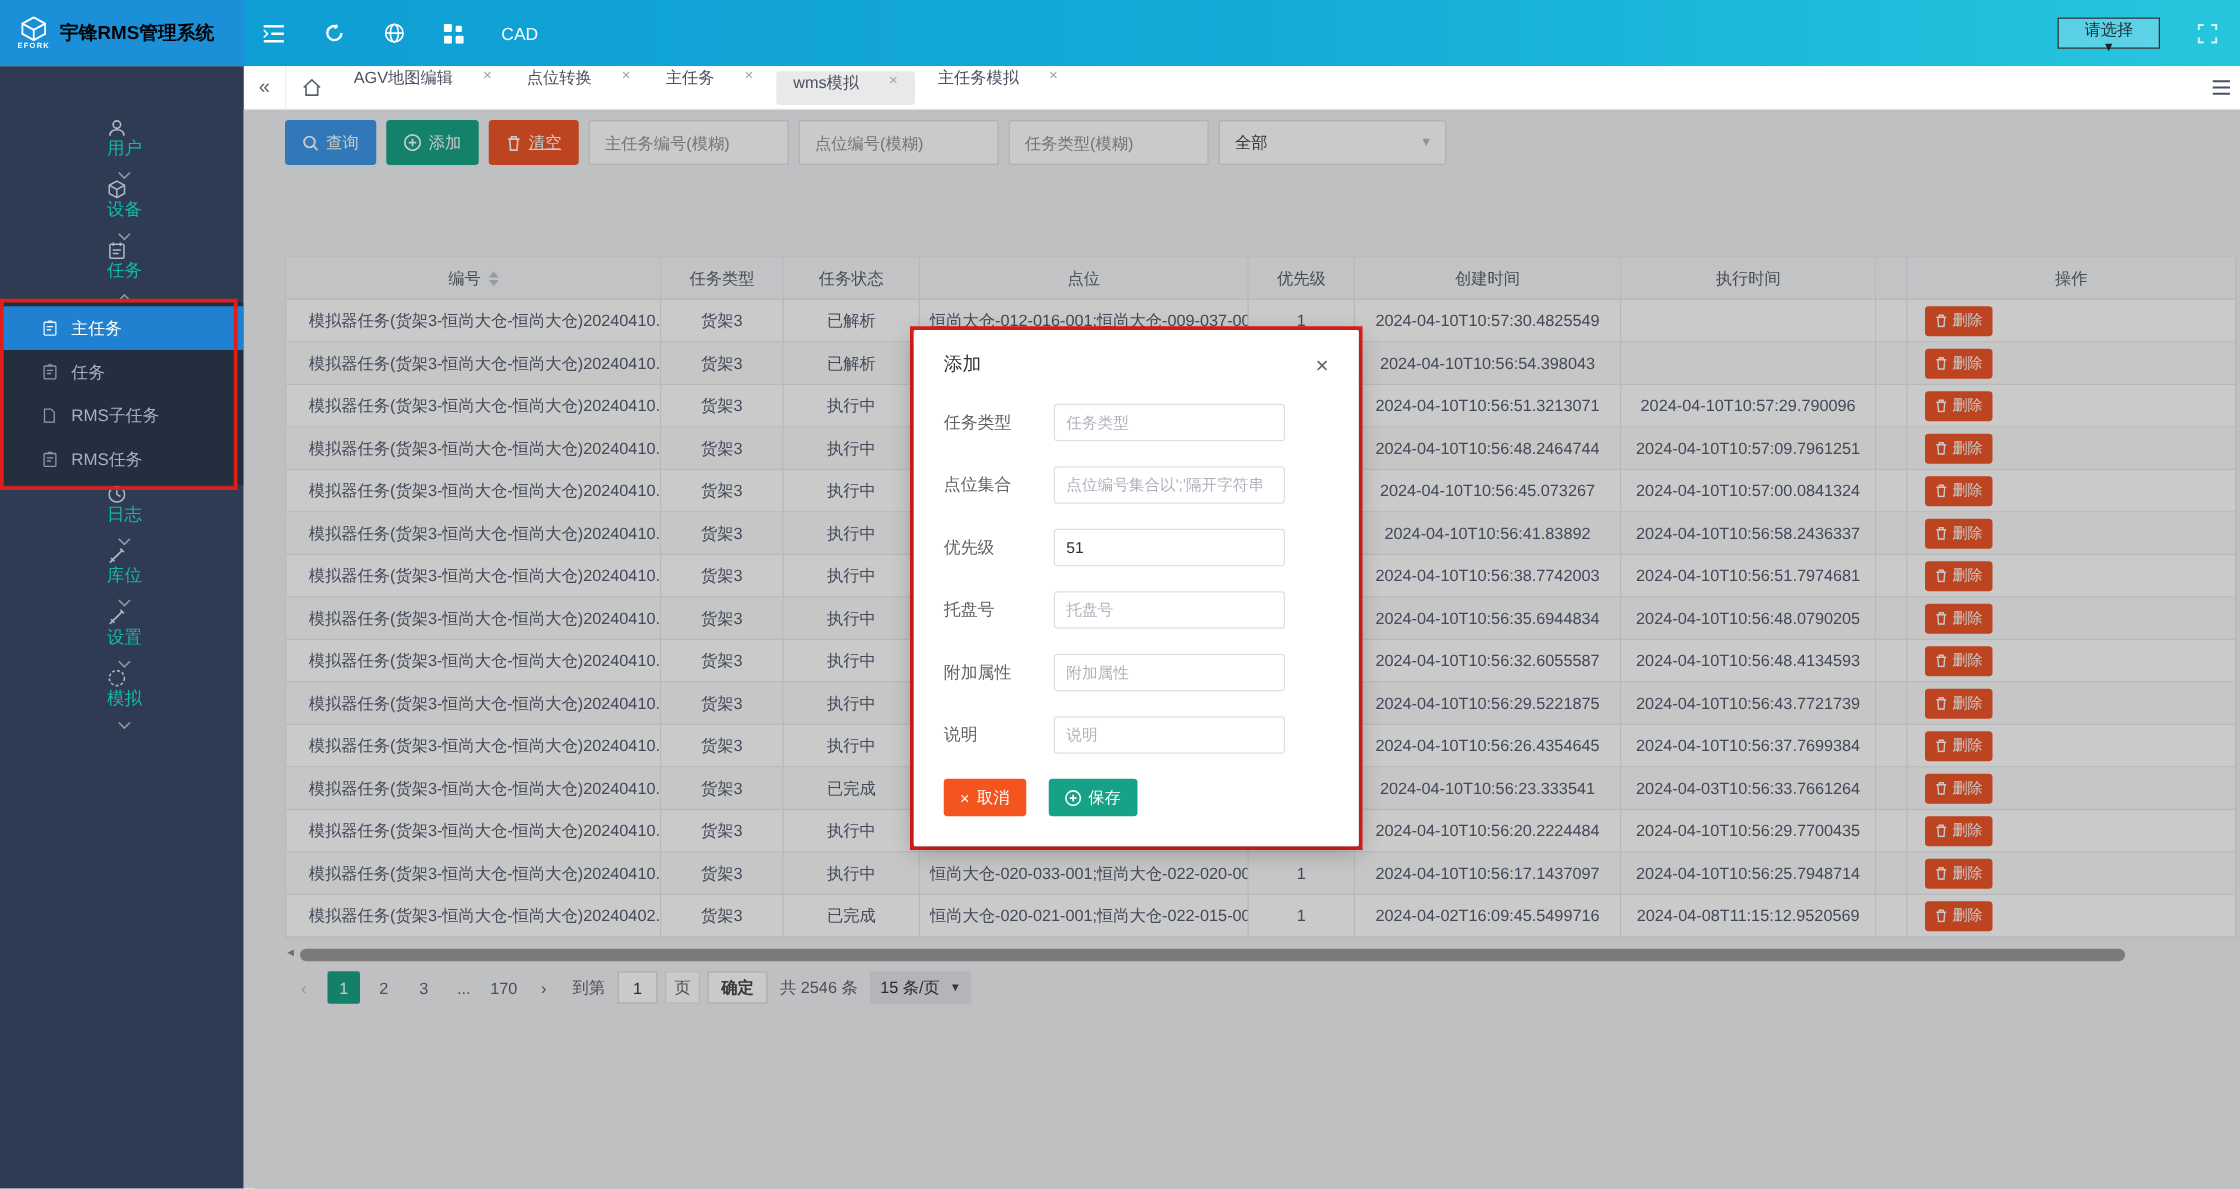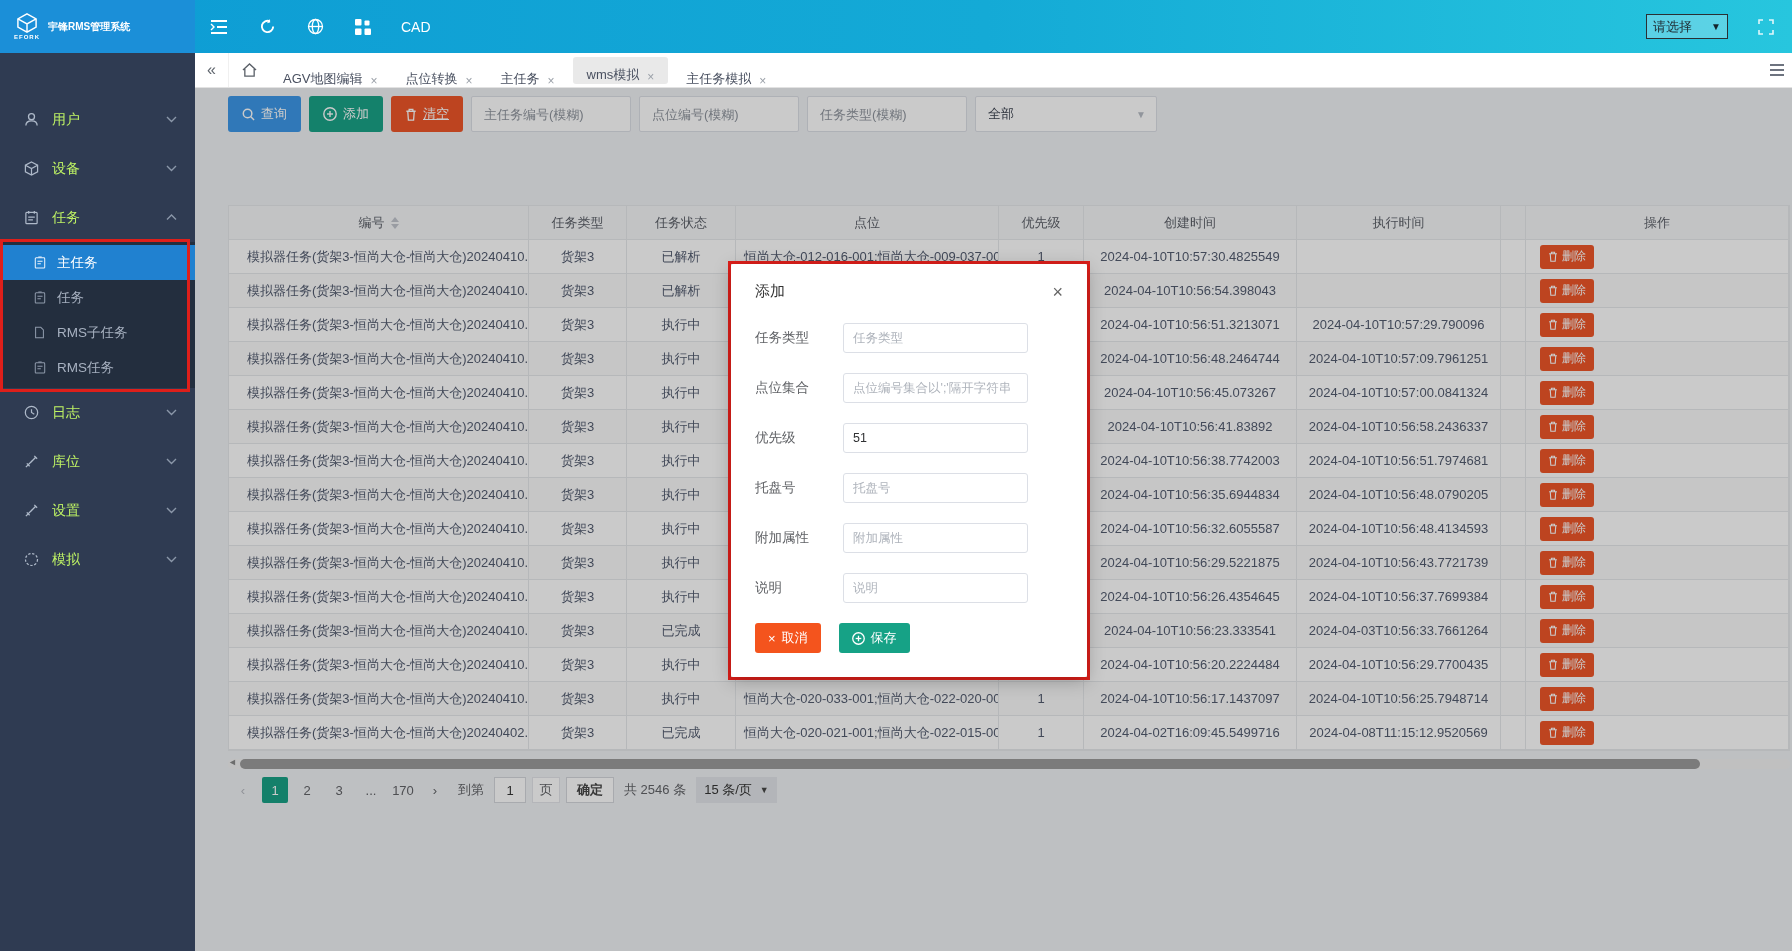--- a/index.html
+++ b/index.html
@@ -7,51 +7,51 @@
   body { font-family:"Liberation Sans","DejaVu Sans",sans-serif; font-size:13px; color:#515a6e; background:#f0f2f5; }
   .app { position:relative; width:1792px; height:951px; display:flex; flex-direction:column; overflow:hidden; background:#f0f2f5; }
 
   
   .topbar { height:53px; flex:0 0 53px; display:flex; align-items:center;
             background:linear-gradient(90deg,#0d9bd4 0%,#14aad6 55%,#27c6de 100%); }
   .logo { width:195px; height:53px; background:#1b8fd8; display:flex; align-items:center; gap:8px; padding-left:14px; flex:0 0 195px; }
   .logo-icon { display:flex; flex-direction:column; align-items:center; line-height:1; }
   .logo-icon svg { display:block; }
   .brand { color:#fff; font-size:6px; letter-spacing:1px; margin-top:1px; font-weight:bold; }
-  .logo-title { color:#ffffff; font-size:10px; font-weight:bold; white-space:nowrap; }
+  .logo-title { color:#000000; font-size:15px; font-weight:bold; white-space:nowrap; }
   .hicon { background:none; border:none; color:#fff; width:48px; height:53px; display:flex; align-items:center; justify-content:center; cursor:pointer; }
   .cad { color:#fff; font-size:14px; margin-left:14px; cursor:pointer; }
   .topbar .spacer { flex:1; }
-  .hselect { width:82px; height:25px; border:1px solid #2a2f33; display:flex; align-items:center; justify-content:space-between; padding:0 6px; color:#1e2a30; background:rgba(255,255,255,0.25); margin-right:12px; cursor:pointer; font-size:13px; }
+  .hselect { width:82px; height:25px; border:1px solid #2a2f33; display:flex; align-items:center; justify-content:space-between; padding:0 6px; color:#1e2a30; background:rgba(255,255,255,0.25); margin-right:12px; cursor:pointer; font-size:13px;flex-direction:column; }
   .hselect .caret { font-size:10px; color:#13242b; }
   .fsbtn { background:none; border:none; color:#eafcff; width:52px; height:53px; display:flex; align-items:center; justify-content:center; cursor:pointer; opacity:.85; }
 
   
   .body-row { flex:1; display:flex; min-height:0; }
   .sidebar { position:relative; width:195px; flex:0 0 195px; background:#2f3b52; color:#d4dbe5; overflow:hidden; }
   .sidebar nav { padding-top:42px; }
-  .sitem { height:49px; display:flex; align-items:center; padding:0 18px 0 22px; cursor:pointer; font-size:14px; color:#bef264; }
+  .sitem { height:49px; display:flex; align-items:center; padding:0 18px 0 22px; cursor:pointer; font-size:14px; color:#14b8a6;flex-direction:column; }
   .sitem .sicon { width:18px; display:flex; justify-content:center; margin-right:12px; color:#aeb9c9; }
   .sitem .slabel { flex:1; }
   .sitem .chev { color:#8b97a9; display:flex; }
   .submenu { background:#232e3e; padding:3px 0; }
   .subitem { height:35px; display:flex; align-items:center; padding-left:32px; font-size:13.5px; color:#a7b1c0; cursor:pointer; }
   .subitem .sicon { width:15px; display:flex; justify-content:center; margin-right:10px; color:#8e99aa; }
   .subitem.is-active { background:#2081d0; color:#fff; }
   .subitem.is-active .sicon { color:#eaf4fd; }
   .anno { position:absolute; border:3px solid #de1f1a; pointer-events:none; }
   .anno-submenu { left:0; top:186px; width:190px; height:153px; }
 
   .right-col { flex:1; display:flex; flex-direction:column; min-width:0; }
 
   
   .tabbar { height:35px; flex:0 0 35px; background:#fff; border-bottom:1px solid #e2e2e2; display:flex; align-items:center; color:#495060; }
   .tb-collapse { width:34px; text-align:center; font-size:16px; color:#60666e; cursor:pointer; border-right:1px solid #f0f0f0; line-height:34px; }
   .tb-home { width:40px; display:flex; justify-content:center; cursor:pointer; color:#5a6068; }
-  .tab { display:flex; align-items:flex-end; gap:8px; padding:0 14px; height:35px; cursor:pointer; font-size:13px; white-space:nowrap; }
+  .tab { display:flex; align-items:flex-start; gap:24px; padding:0 14px; height:35px; cursor:pointer; font-size:13px; white-space:nowrap; }
   .tab .x { color:#9aa0a8; font-size:12px; cursor:pointer; }
   .tab.chip { background:#e9e9e9; border-radius:3px; height:27px; margin:0 4px; }
   .tabbar .spacer { flex:1; }
   .tab-opts { width:30px; display:flex; justify-content:center; color:#495060; cursor:pointer; }
 
   
   .content { position:relative; flex:1; background:#f0f2f5; overflow:hidden; }
   .toolbar { display:flex; align-items:center; gap:8px; margin:8px 0 0 33px; }
   .btn { height:36px; display:flex; align-items:center; gap:6px; padding:0 14px; border:none; border-radius:3px; color:#fff; font-size:13px; cursor:pointer; }
   .btn svg { flex:0 0 auto; }

